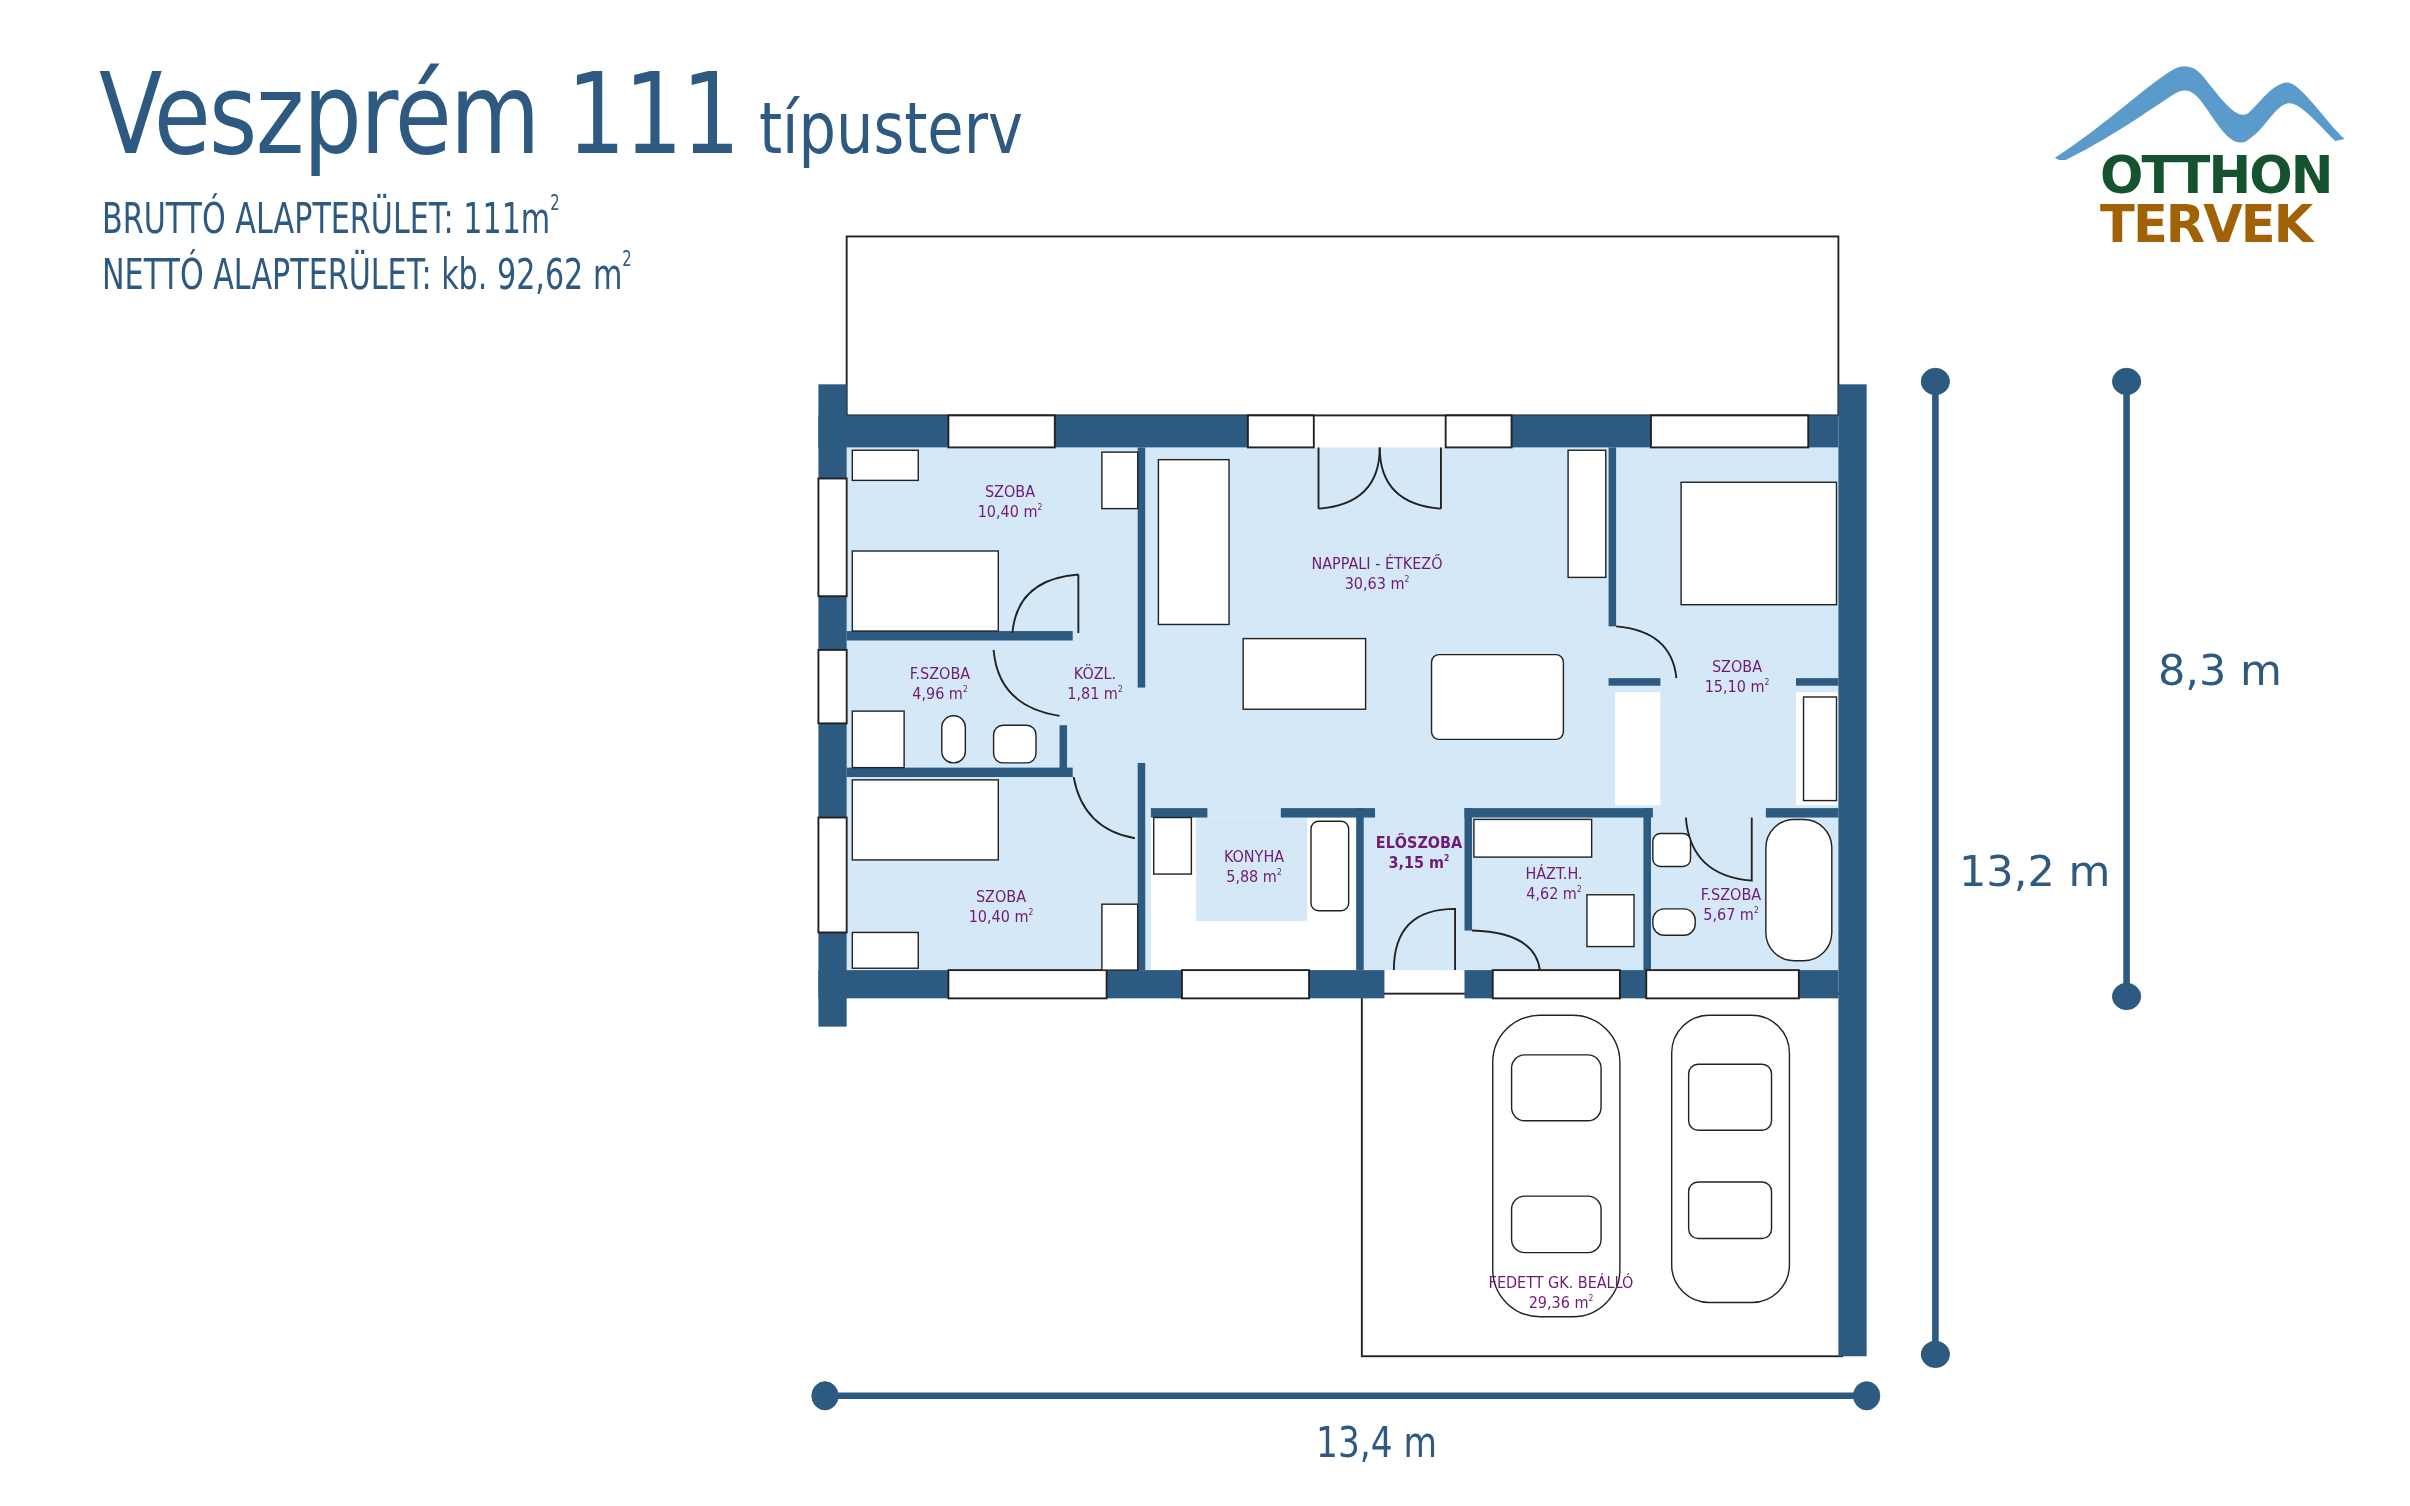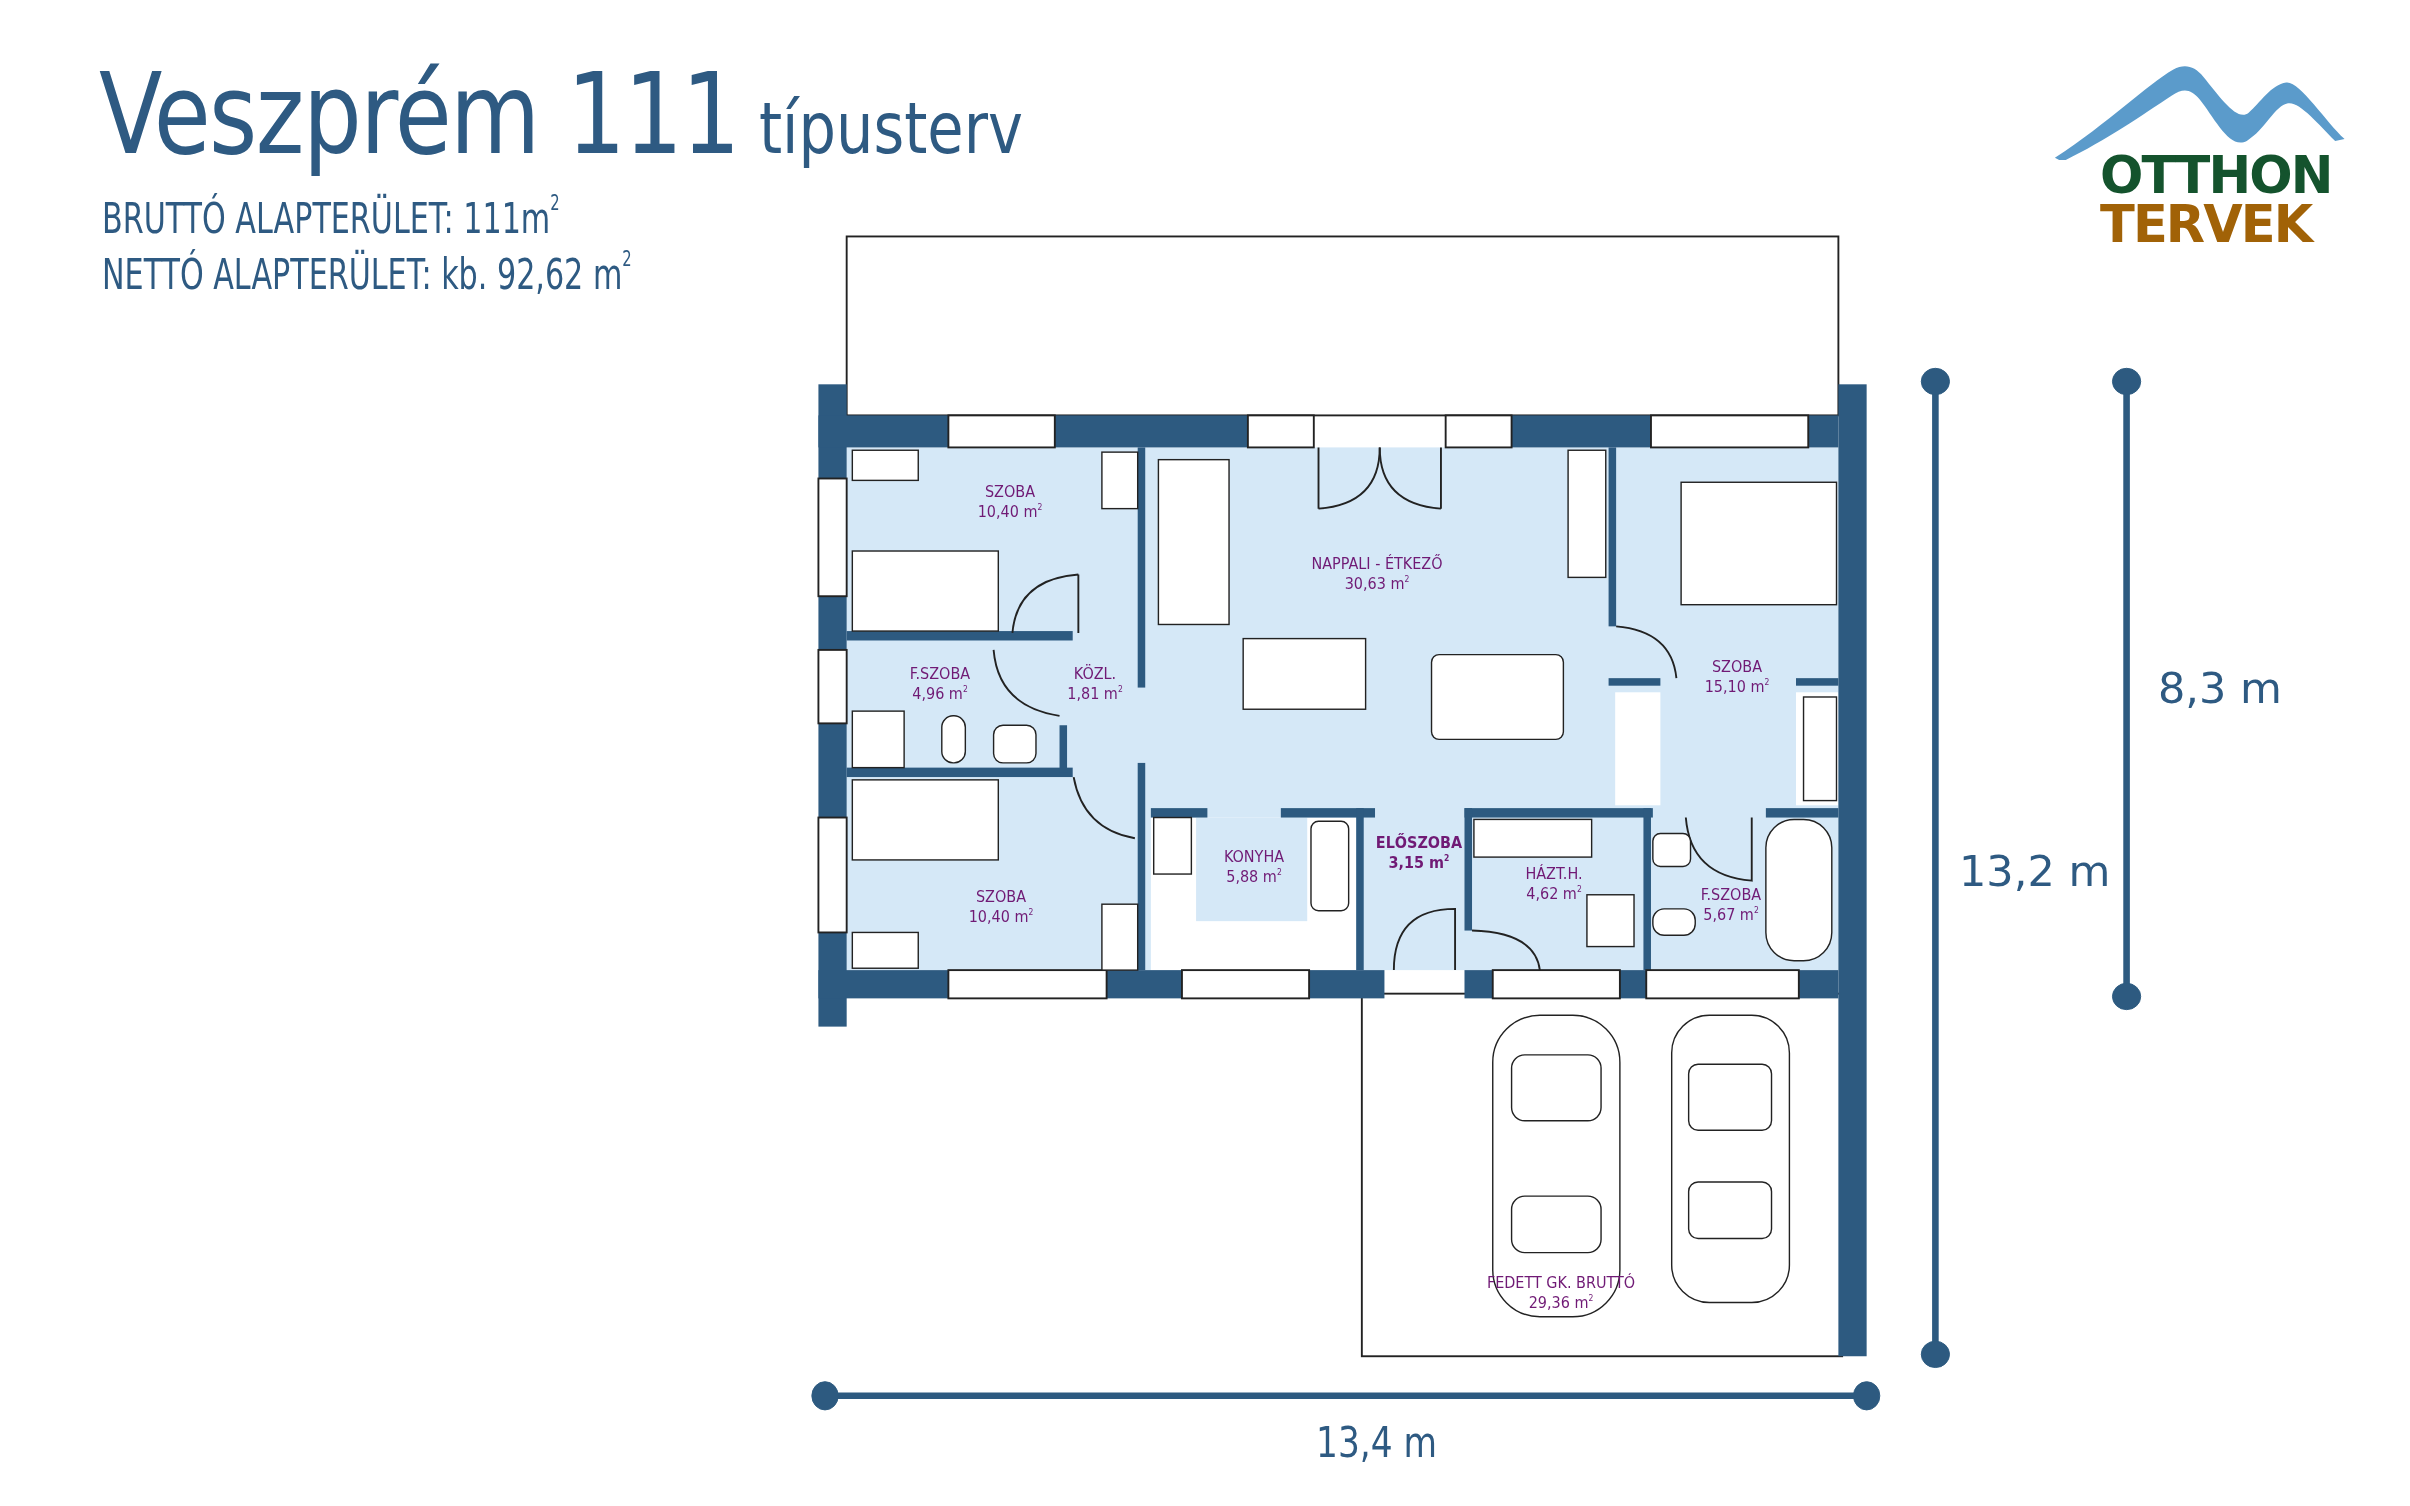--- a/index.html
+++ b/index.html
@@ -189,20 +189,20 @@
 </div>
 <div class="room-label" style="left:1554px;top:864px;">
   <div>HÁZT.H.</div>
   <div><span>4,62 m</span><sup>2</sup></div>
 </div>
 <div class="room-label" style="left:1731px;top:885px;">
   <div>F.SZOBA</div>
   <div><span>5,67 m</span><sup>2</sup></div>
 </div>
 <div class="room-label" style="left:1561px;top:1273px;">
-  <div>FEDETT GK. BRUTTÓ</div>
+  <div>FEDETT GK. BEÁLLÓ</div>
   <div><span>29,36 m</span><sup>2</sup></div>
 </div>
 
 <div class="dim" style="left:1316px;top:1417px;transform:scaleX(0.8);transform-origin:left top;">13,4 m</div>
 <div class="dim" style="left:1959px;top:846px;">13,2 m</div>
-<div class="dim" style="left:2158px;top:663px;">8,3 m</div>
+<div class="dim" style="left:2158px;top:645px;">8,3 m</div>
 
 
 </body></html>

